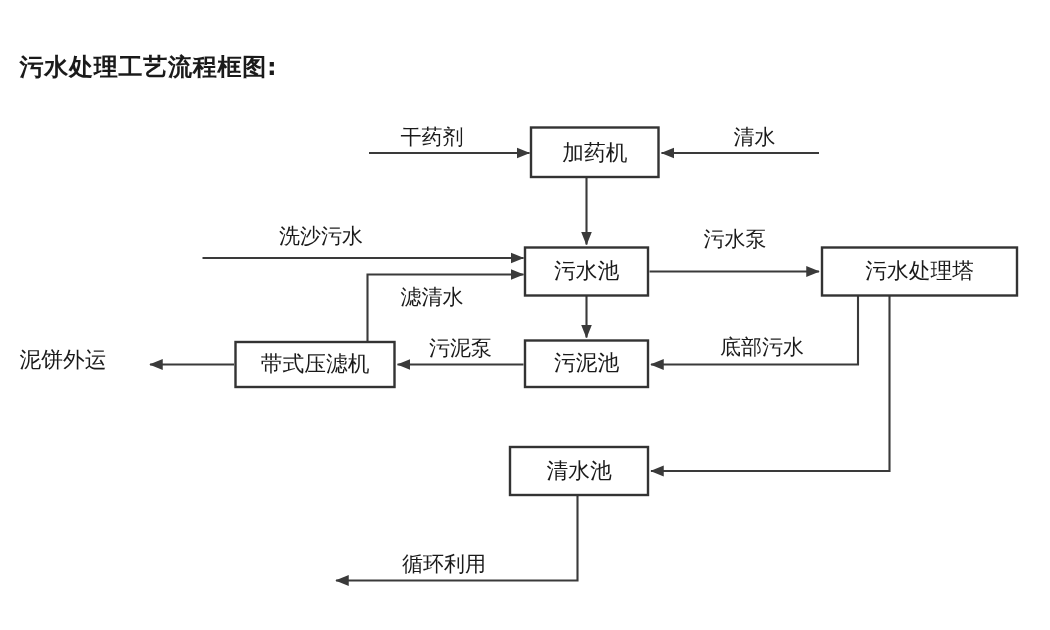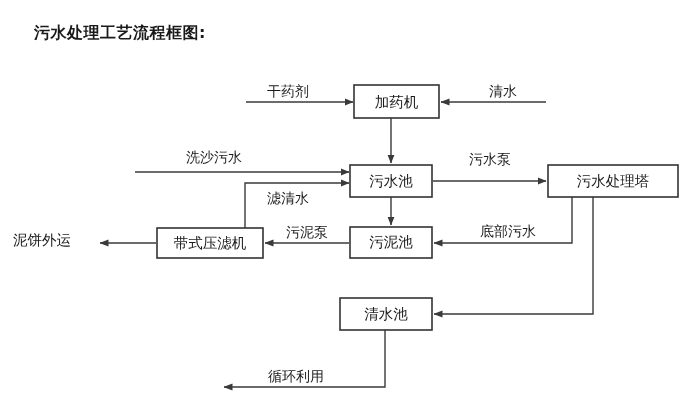--- a/index.html
+++ b/index.html
@@ -10,27 +10,26 @@
   body {
     width: 700px;
     height: 420px;
     position: relative;
     overflow: hidden;
     font-family: "DejaVu Sans", "Liberation Sans", sans-serif;
   }
   #page-title {
     position: absolute;
     left: 13px;
-    top: 23px;
+    top: 35px;
     font-size: 16px;
     font-weight: bold;
     color: #1a1a1a;
     letter-spacing: 0.5px;
     white-space: nowrap;
-    margin-left: 21px;
   }
   #flow-canvas {
     position: absolute;
     left: 0;
     top: 0;
     width: 700px;
     height: 420px;
   }
   .box-rect {
     fill: #ffffff;

